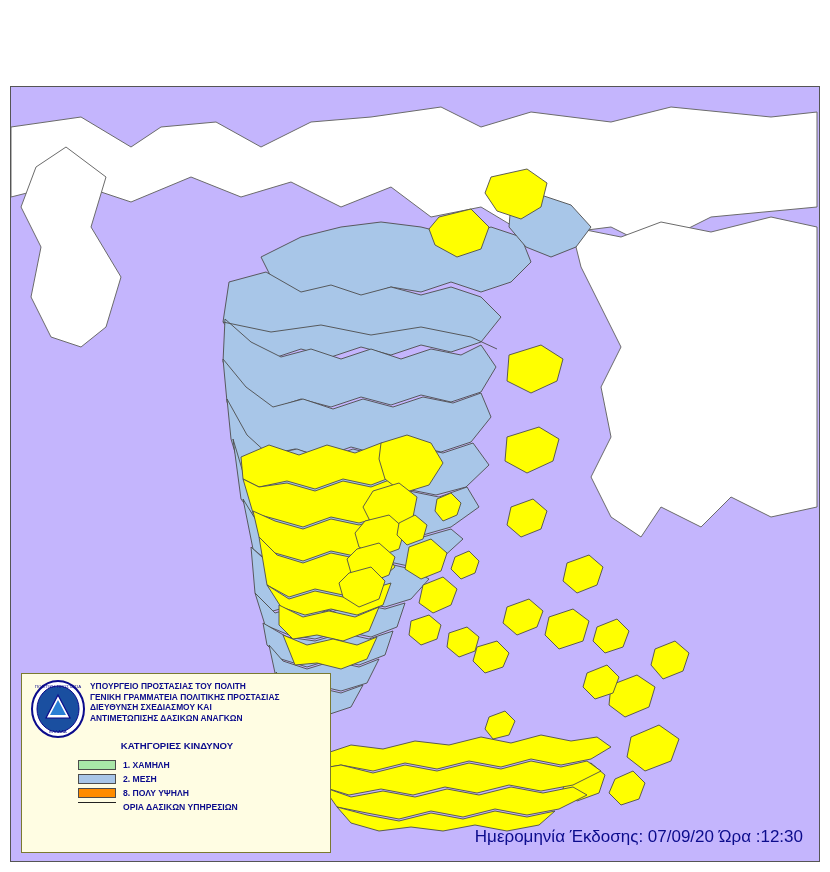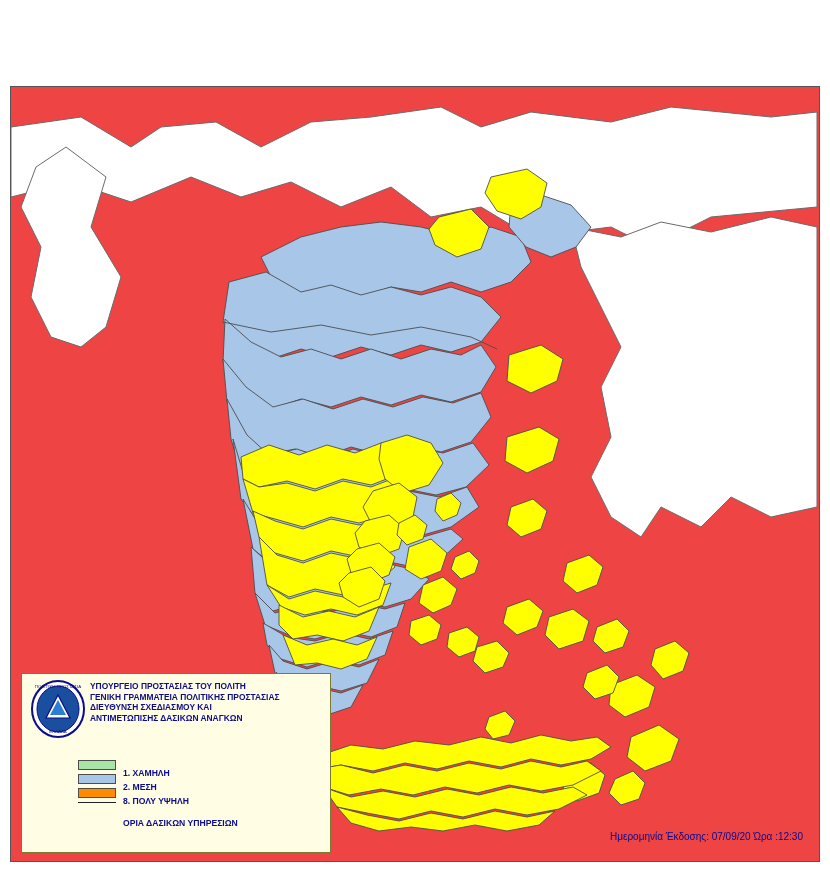--- a/index.html
+++ b/index.html
@@ -37,21 +37,21 @@
     line-height: 26px;
   }
   .map-frame {
     position: absolute;
     left: 10px;
     top: 86px;
     width: 810px;
     height: 776px;
     border: 1px solid #555;
     box-sizing: border-box;
-    background: #ef4444;
+    background: #c4b5fd;
     overflow: hidden;
   }
   .map-svg {
     position: absolute;
     left: 0;
     top: 0;
   }
   .legend-box {
     position: absolute;
     left: 10px;
@@ -106,40 +106,39 @@
     height: 10px;
     border: 1px solid #4d4d4d;
     box-sizing: border-box;
     margin-right: 7px;
   }
   .legend-label {
     color: #0b0b8c;
     font-size: 8.6px;
     font-weight: bold;
     white-space: nowrap;
-    margin-top: 16px;
   }
   .legend-line-row {
     display: flex;
     height: 14px;
     margin-top: 3px;
   }
   .line-swatch {
     width: 38px;
     height: 0;
     border-top: 1.6px solid #222;
     margin-right: 7px;
   }
   .footer-block {
     position: absolute;
     right: 16px;
     bottom: 14px;
     text-align: right;
     color: #0b0b8c;
-    font-size: 10px;
+    font-size: 17px;
     line-height: 20px;
   }
   .footer-line {
     white-space: nowrap;
   }
 </style>
 </head>
 <body>
 
 <div class="page">
@@ -229,20 +228,21 @@
         <text x="28" y="53" font-size="4.4" fill="#0b0b8c" text-anchor="middle" font-family="Liberation Sans, sans-serif">ΕΛΛΑΔΑ</text>
       </svg>
 
       <div class="legend-header">
         <div>ΥΠΟΥΡΓΕΙΟ ΠΡΟΣΤΑΣΙΑΣ ΤΟΥ ΠΟΛΙΤΗ</div>
         <div>ΓΕΝΙΚΗ ΓΡΑΜΜΑΤΕΙΑ ΠΟΛΙΤΙΚΗΣ ΠΡΟΣΤΑΣΙΑΣ</div>
         <div>ΔΙΕΥΘΥΝΣΗ ΣΧΕΔΙΑΣΜΟΥ ΚΑΙ</div>
         <div>ΑΝΤΙΜΕΤΩΠΙΣΗΣ ΔΑΣΙΚΩΝ ΑΝΑΓΚΩΝ</div>
       </div>
 
+      <div class="legend-title">ΚΑΤΗΓΟΡΙΕΣ ΚΙΝΔΥΝΟΥ</div>
 
       <div class="legend-items">
         <div class="legend-row">
           <span class="swatch" style="background:#a8e6a8"></span>
           <span class="legend-label">1. ΧΑΜΗΛΗ</span>
         </div>
         <div class="legend-row">
           <span class="swatch" style="background:#a8c6e8"></span>
           <span class="legend-label">2. ΜΕΣΗ</span>
         </div>

